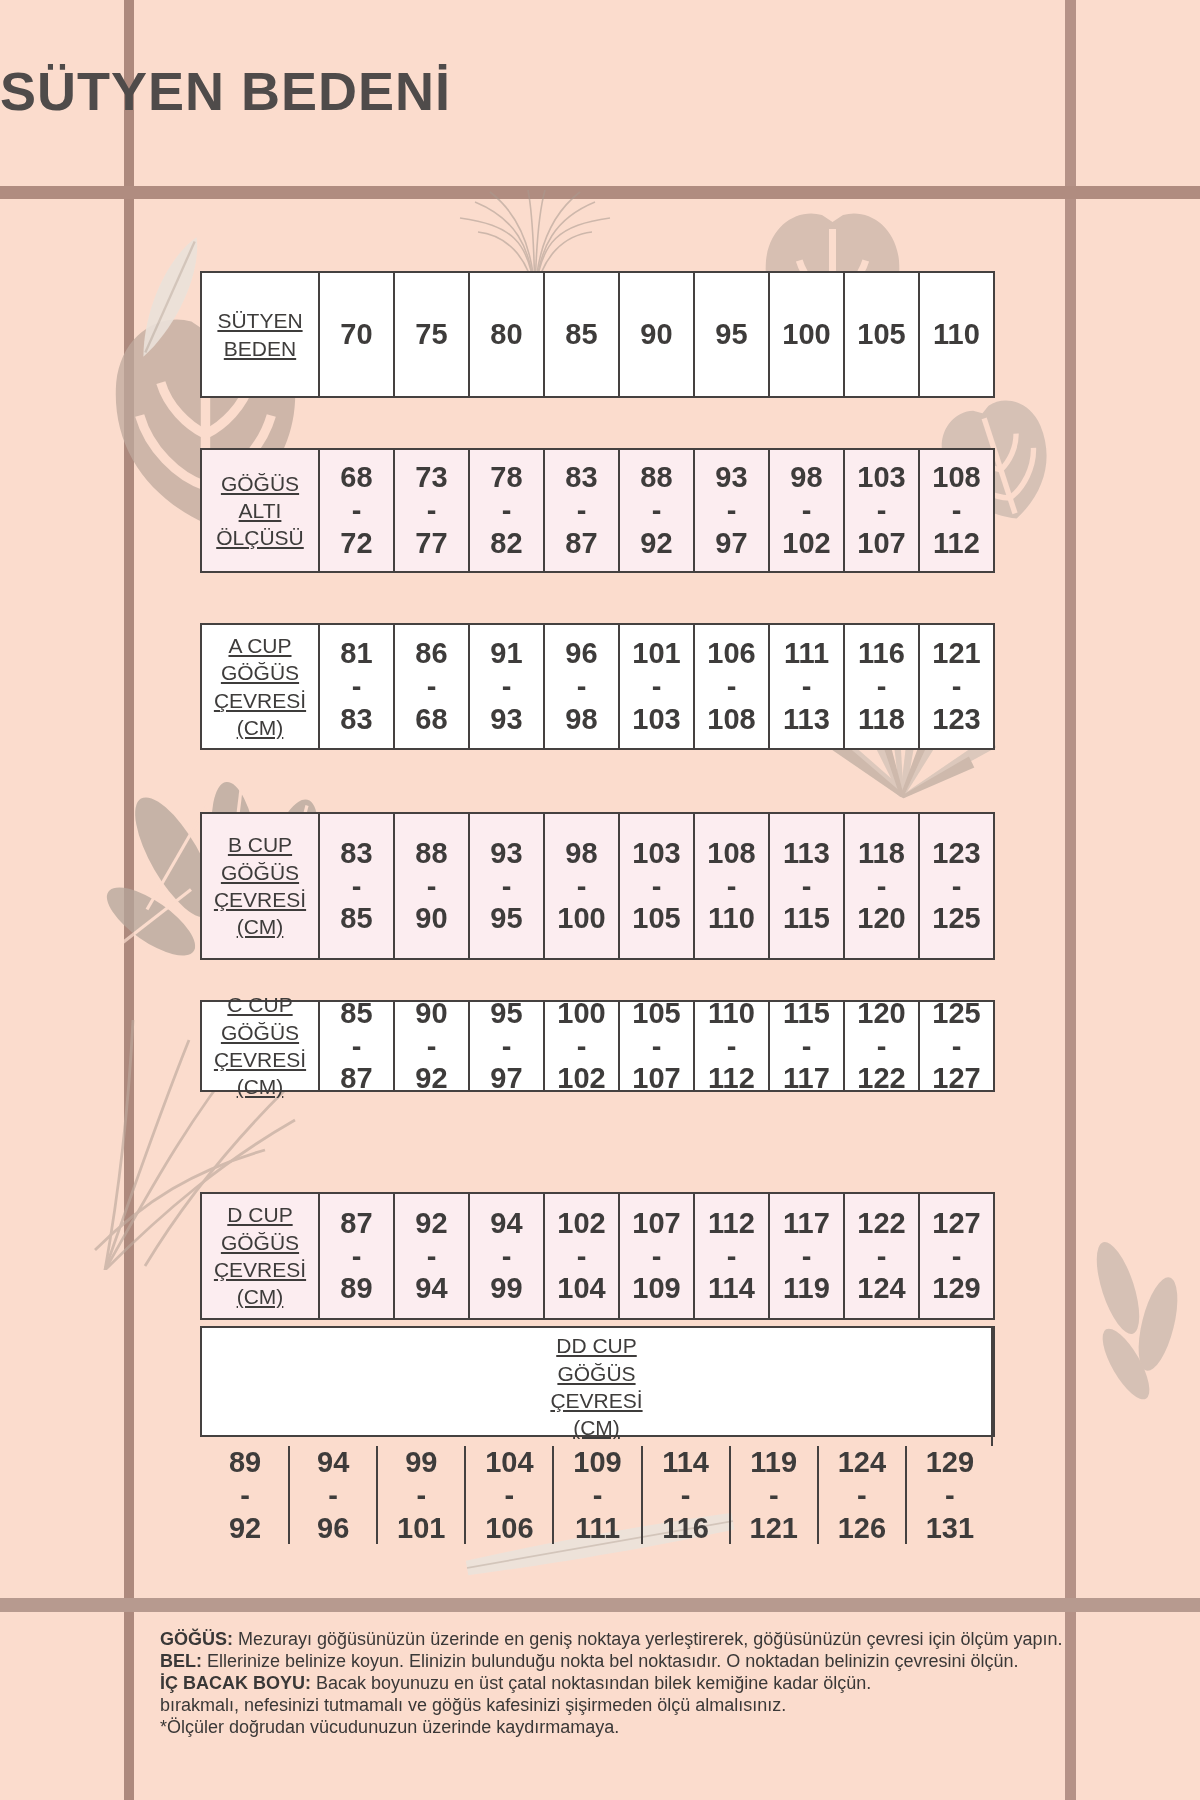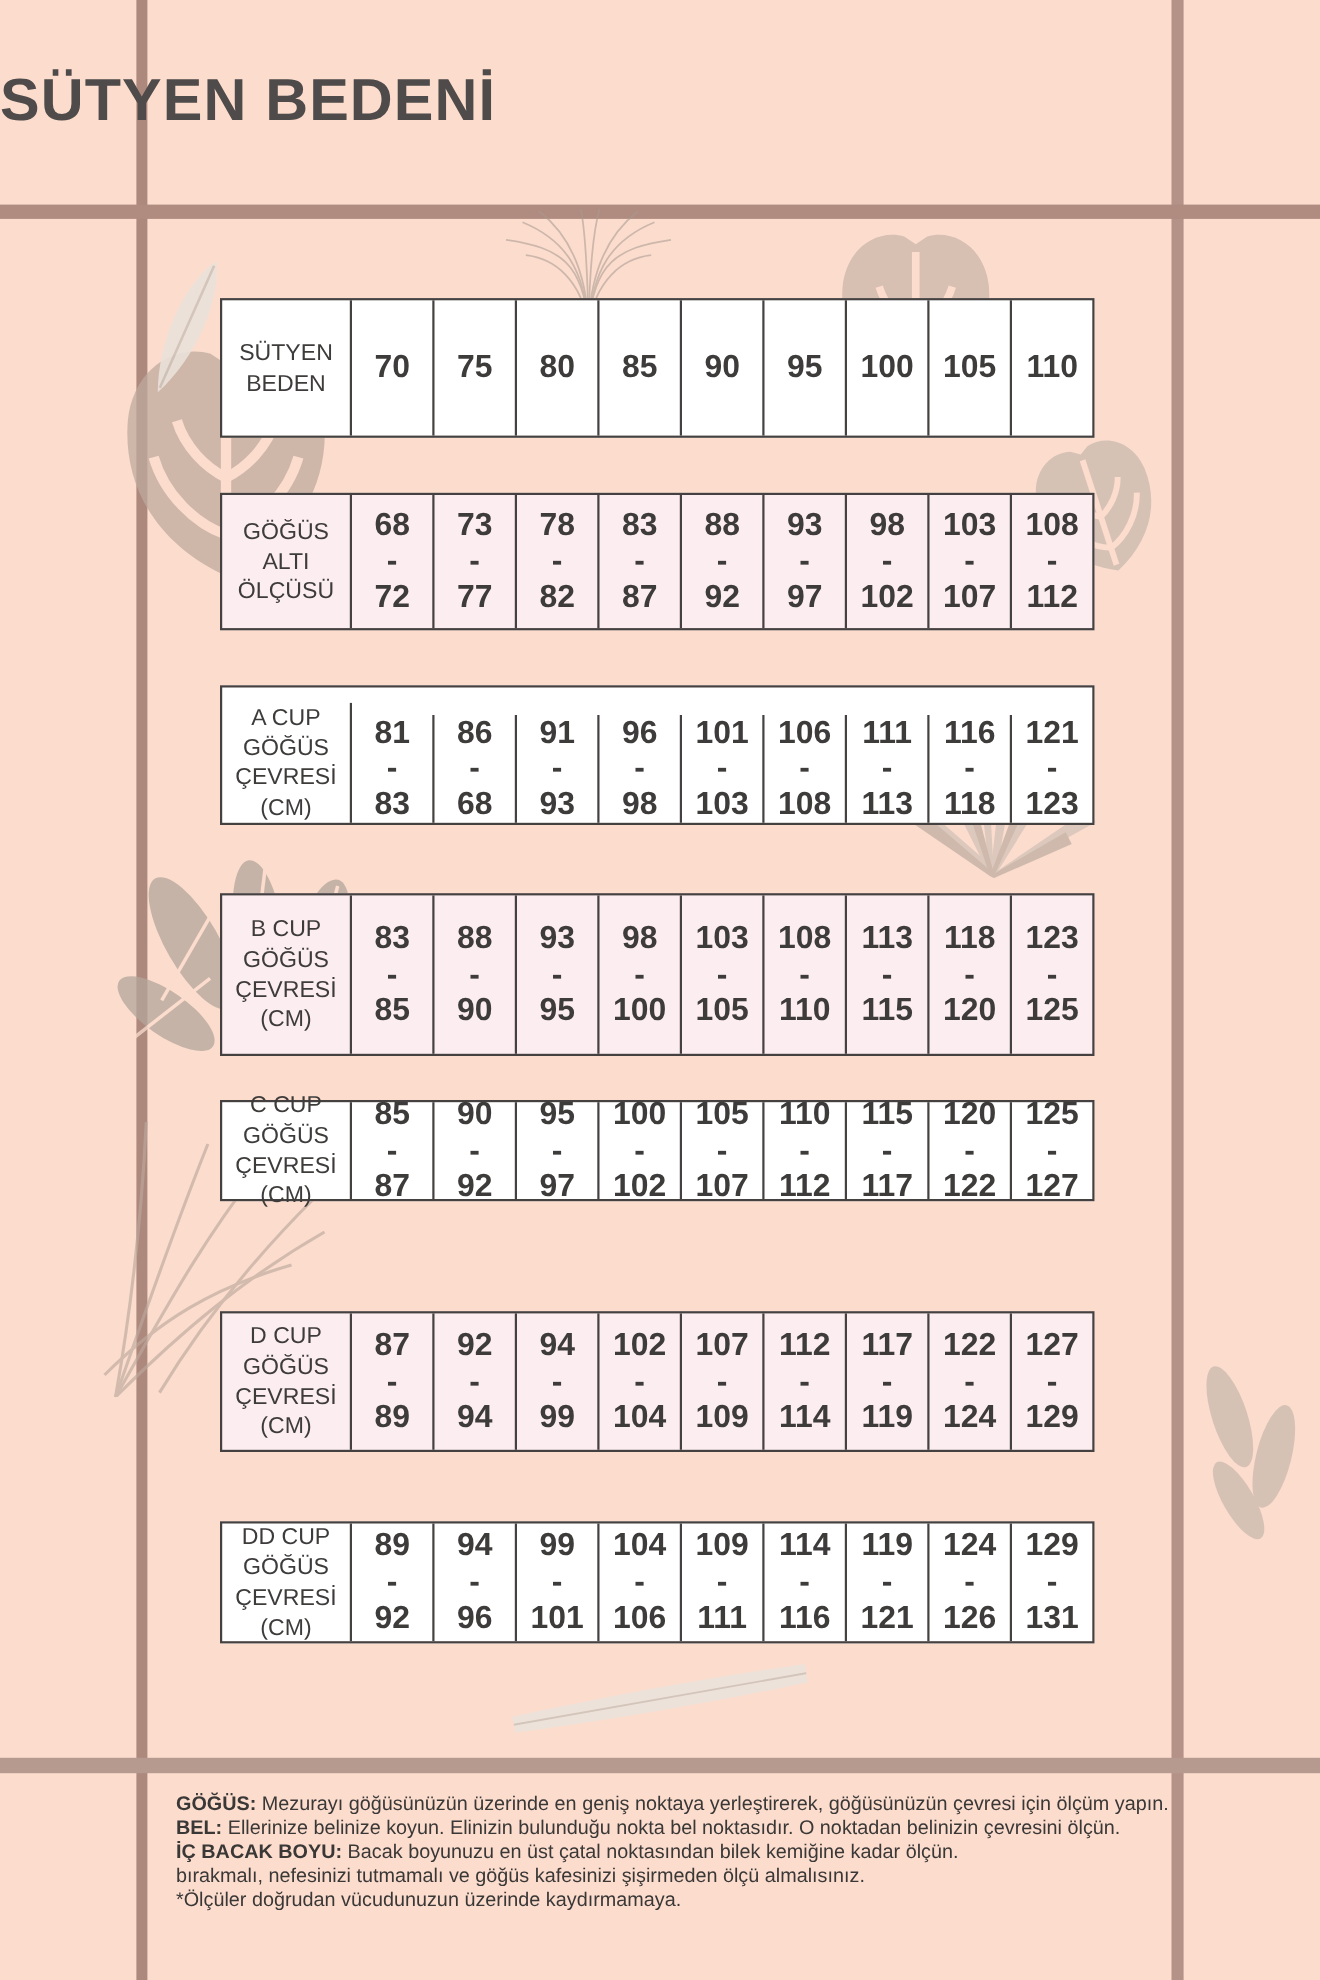--- a/index.html
+++ b/index.html
@@ -17,21 +17,21 @@
   .title{position:absolute;z-index:2;left:0;top:60px;width:1200px;
          font-size:54px;font-weight:bold;letter-spacing:1px;color:#4f4b4a;}
 
   
   .sizetable{position:absolute;z-index:2;left:200px;width:795px;display:flex;
              border:2px solid #454140;box-sizing:border-box;}
   .sizetable.white{background:#ffffff;}
   .sizetable.pink{background:#fcedf0;}
   .label-cell{flex:0 0 118px;border-right:2px solid #454140;display:flex;align-items:center;
               justify-content:center;text-align:center;font-size:21px;line-height:1.3;
-              color:#3e3c3b;white-space:pre-line;box-sizing:border-box;}
+              color:#3e3c3b;white-space:pre-line;box-sizing:border-box;text-decoration:underline;}
   .cells{flex:1 1 auto;display:flex;font-weight:bold;}
   .cell{flex:1 1 0;border-right:2px solid #454140;display:flex;align-items:center;
         justify-content:center;text-align:center;font-size:29px;line-height:1.13;
         color:#3e3c3b;white-space:pre-line;box-sizing:border-box;}
   .cell:last-child{border-right:none;}
 
   
   .footer{position:absolute;z-index:2;left:160px;top:1628px;width:930px;
           font-size:18px;line-height:22px;color:#3a3837;}
   .footer .fline{white-space:nowrap;}
@@ -209,21 +209,21 @@
 102</div>
         <div class="cell">103
 -
 107</div>
         <div class="cell">108
 -
 112</div>
       </div>
   </div>
 
-  <div class="sizetable white" style="top:623px;height:127px;align-items:flex-end;">
+  <div class="sizetable white" style="top:623px;height:127px;">
     <div class="label-cell">A CUP
 GÖĞÜS
 ÇEVRESİ
 (CM)</div>
     <div class="cells">
         <div class="cell">81
 -
 83</div>
         <div class="cell">86
 -
@@ -353,21 +353,21 @@
 119</div>
         <div class="cell">122
 -
 124</div>
         <div class="cell">127
 -
 129</div>
       </div>
   </div>
 
-  <div class="sizetable white" style="top:1383px;height:111px;">
+  <div class="sizetable white" style="top:1326px;height:111px;flex-direction:column;">
     <div class="label-cell">DD CUP
 GÖĞÜS
 ÇEVRESİ
 (CM)</div>
     <div class="cells">
         <div class="cell">89
 -
 92</div>
         <div class="cell">94
 -

